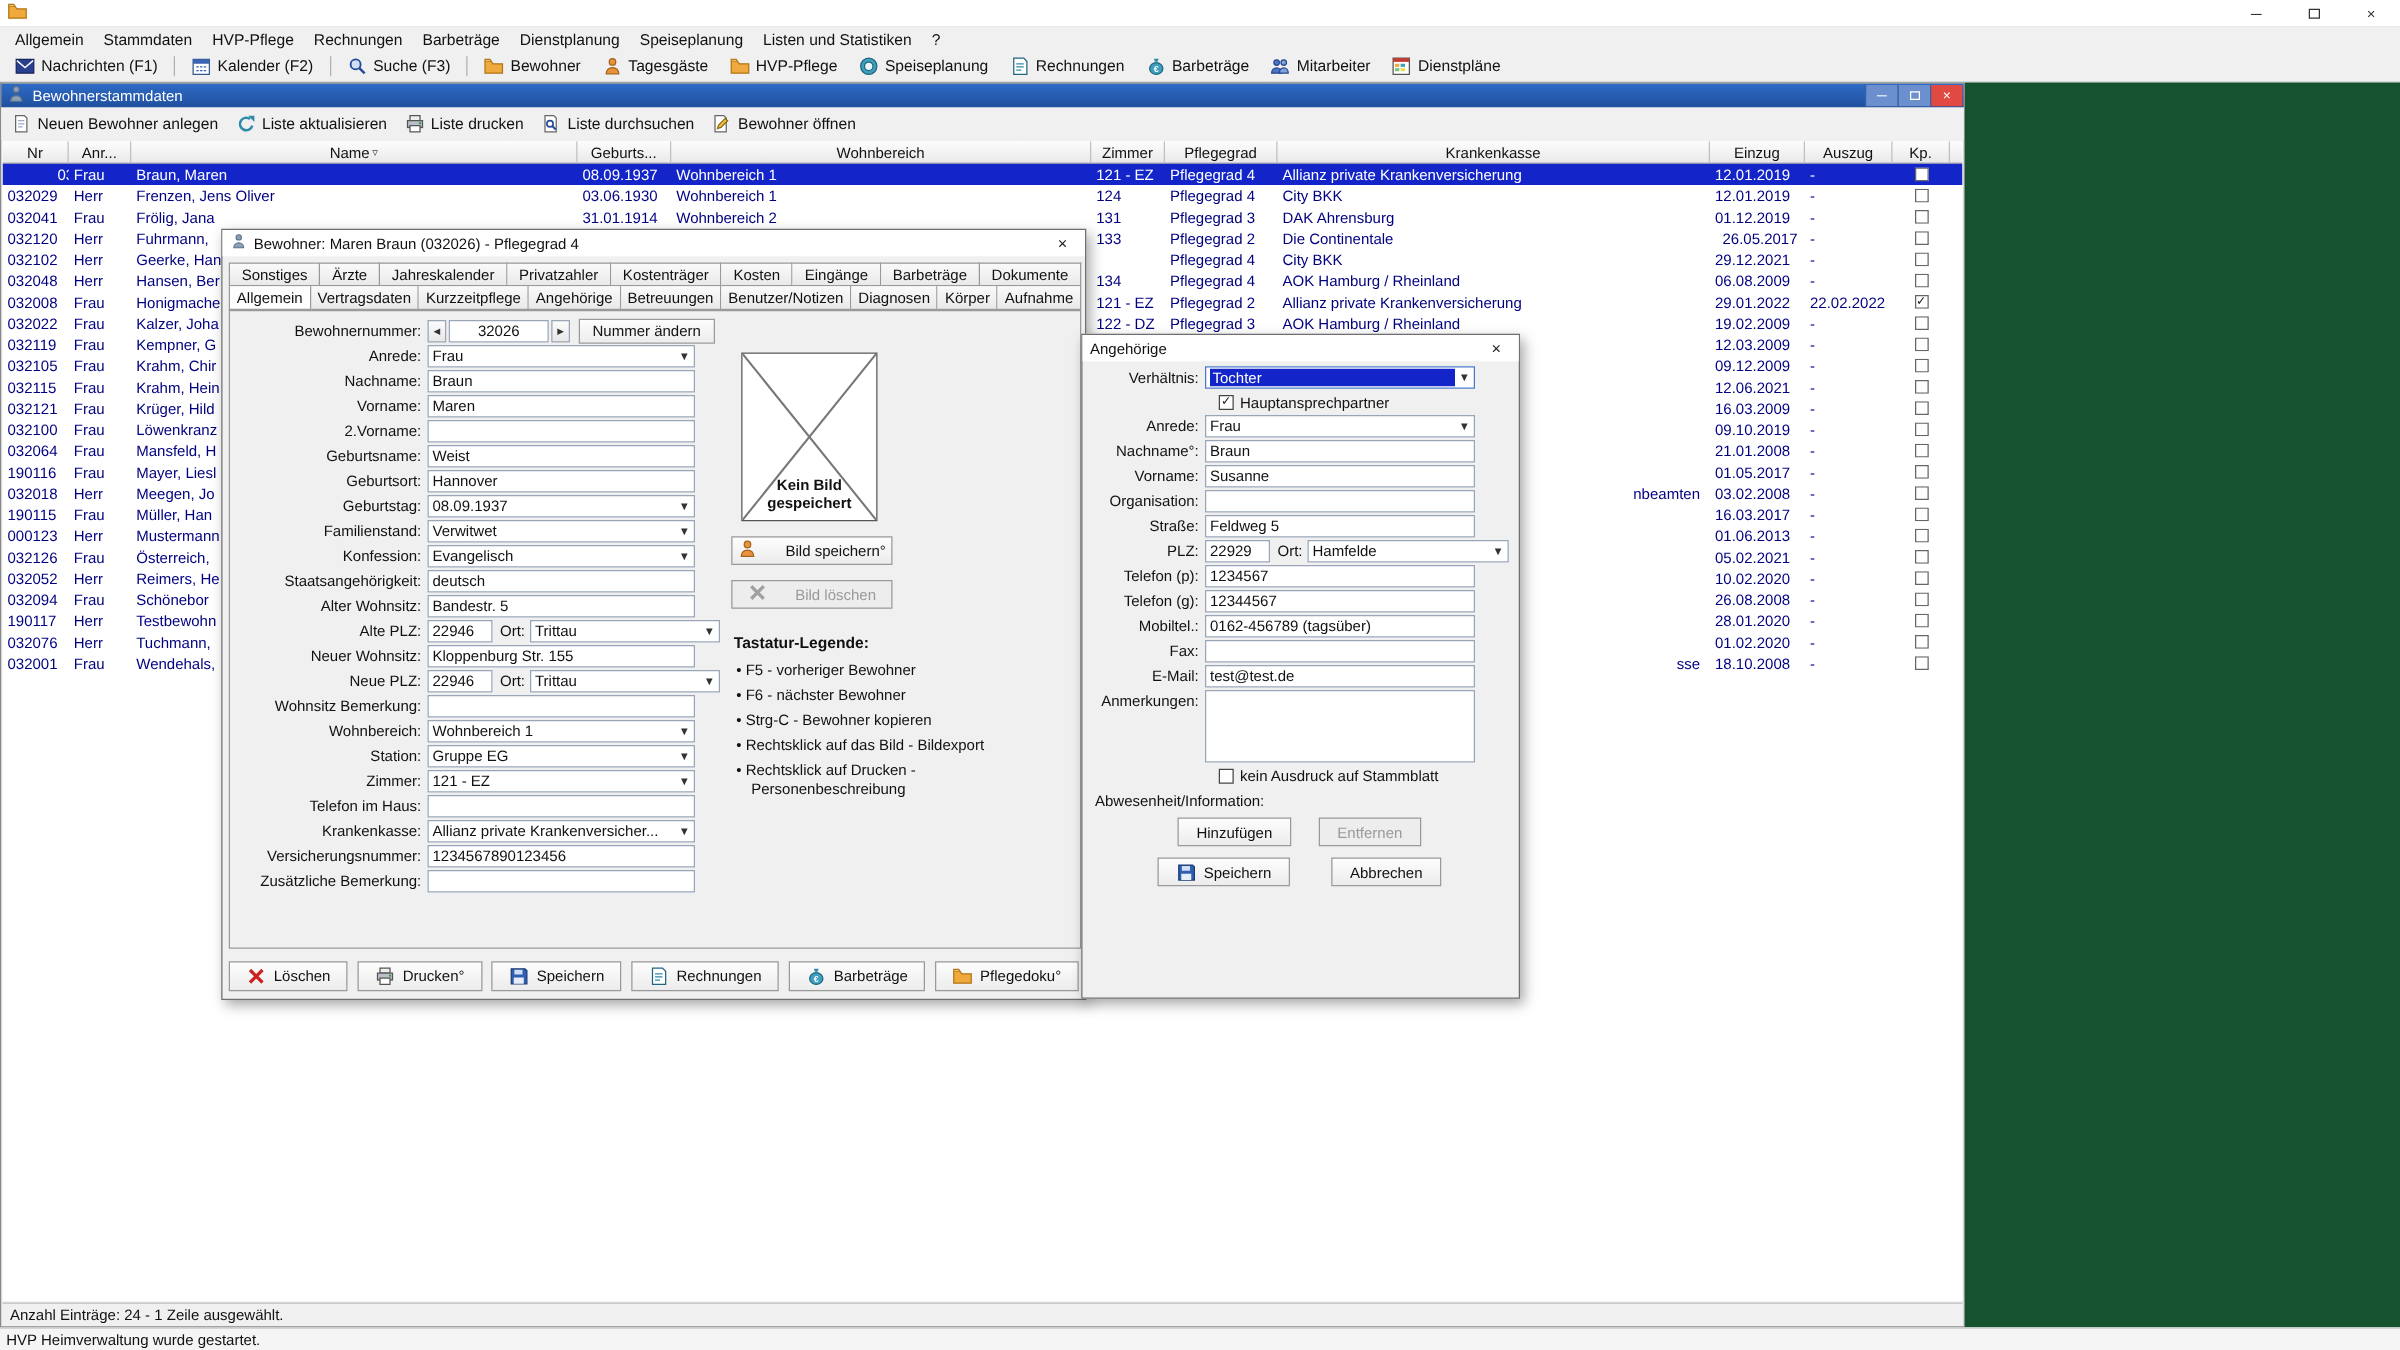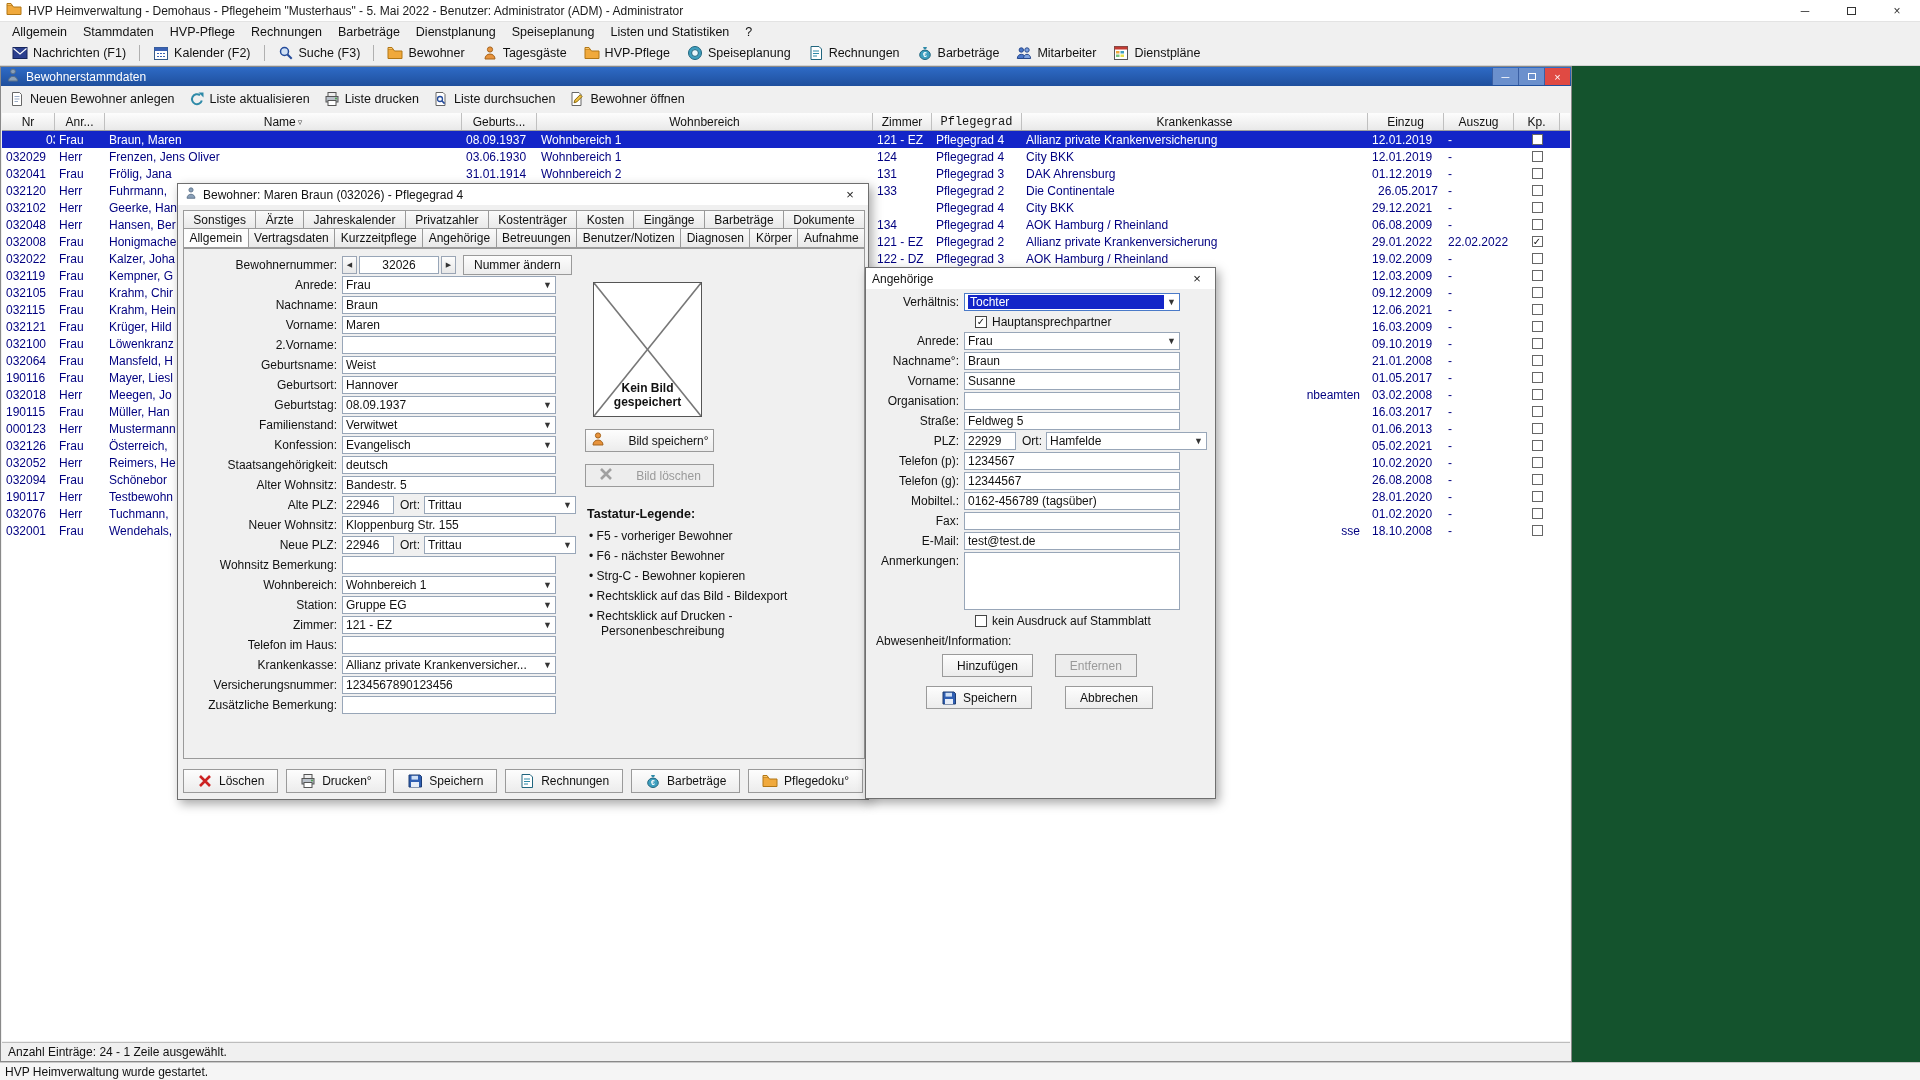--- a/index.html
+++ b/index.html
@@ -125,21 +125,20 @@
 </head>
 <body>
 
 <div class="screen">
 
   <div class="os-titlebar">
     <span><svg viewBox="0 0 16 16" class="ic">
           <path d="M1 13.5V4h5l1.5 2H15v7.5z" fill="#f0a93c" stroke="#b27615"></path>
           <path d="M1 4V2.5h4l1 1.5" fill="#f7c56a" stroke="#b27615"></path>
         </svg></span>
-    <span class="os-title">HVP Heimverwaltung - Demohaus - Pflegeheim "Musterhaus" - 5. Mai 2022 - Benutzer: Administrator (ADM) - Administrator</span>
     <div class="os-controls">
       <div class="os-btn">─</div>
       <div class="os-btn">
           <span class="g-sq"></span>
         </div>
       <div class="os-btn">×</div>
     </div>
   </div>
 
   <div class="menubar">
@@ -316,21 +315,21 @@
             </div>
             <div class="th" style="width: 75px;">
               <span>Geburts...</span>
             </div>
             <div class="th" style="width: 336px;">
               <span>Wohnbereich</span>
             </div>
             <div class="th" style="width: 59px;">
               <span>Zimmer</span>
             </div>
-            <div class="th" style="width: 90px; font-family: Liberation Mono, monospace;">
+            <div class="th" style="width: 90px;">
               <span>Pflegegrad</span>
             </div>
             <div class="th" style="width: 346px;">
               <span>Krankenkasse</span>
             </div>
             <div class="th" style="width: 76px;">
               <span>Einzug</span>
             </div>
             <div class="th" style="width: 70px;">
               <span>Auszug</span>

